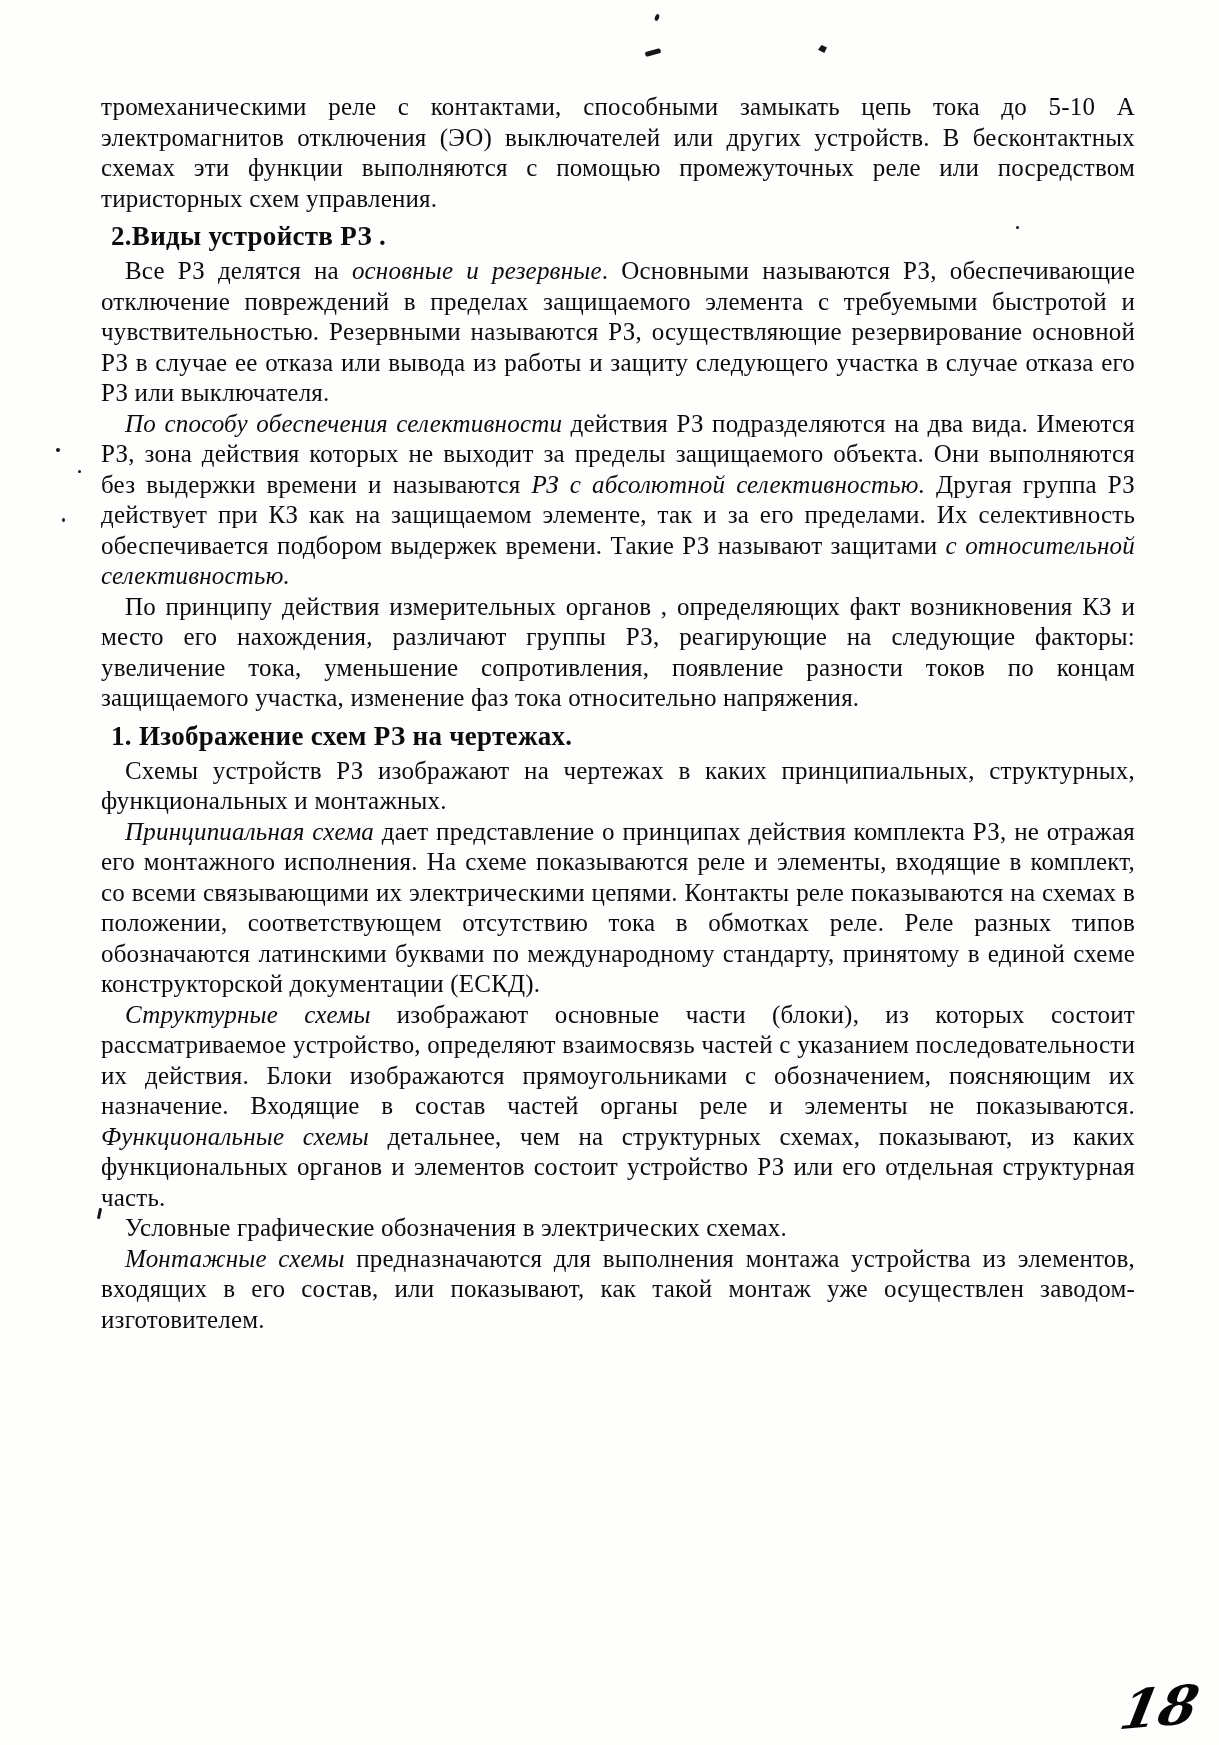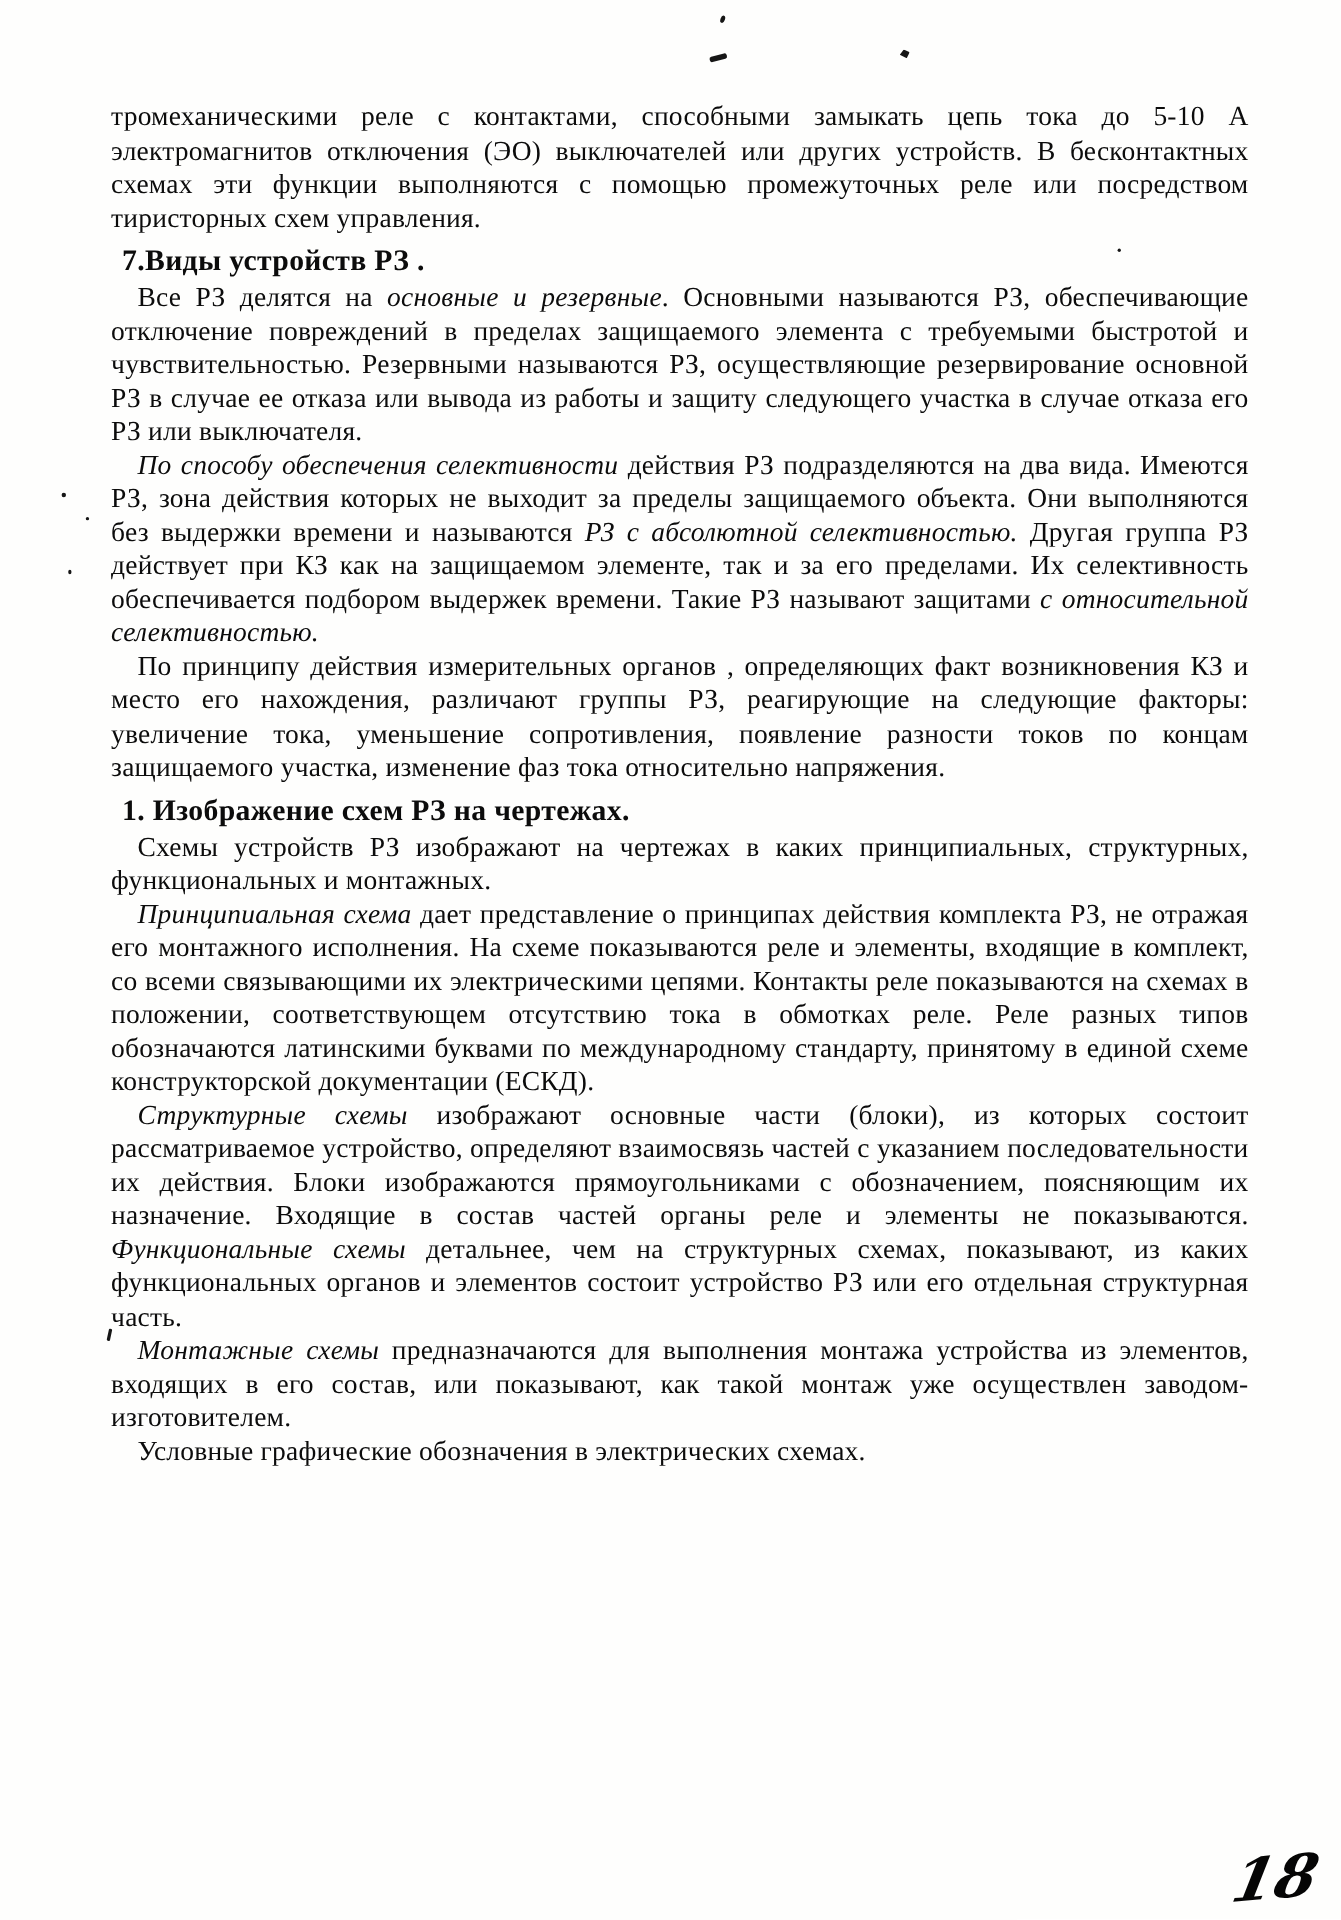--- a/index.html
+++ b/index.html
@@ -76,40 +76,40 @@
 </style>
 </head>
 <body>
 
 <div class="page">
 
   <div class="text-block">
 
     <p class="noindent"><span>тромеханическими реле с контактами, способными замыкать цепь тока до 5-10 А электромагнитов отключения (ЭО) выключателей или других устройств. В бесконтактных схемах эти функции выполняются с помощью промежуточных реле или посредством тиристорных схем управления.</span></p>
 
-    <h2><span>7.Виды устройств РЗ .</span></h2>
+    <h2><span>2.Виды устройств РЗ .</span></h2>
 
     <p><span>Все РЗ делятся на </span><span class="i">основные и резервные</span><span>. Основными называются РЗ, обеспечивающие отключение повреждений в пределах защищаемого элемента с требуемыми быстротой и чувствительностью. Резервными называются РЗ, осуществляющие резервирование основной РЗ в случае ее отказа или вывода из работы и защиту следующего участка в случае отказа его РЗ или выключателя.</span></p>
 
     <p><span class="i">По способу обеспечения селективности</span><span> действия РЗ подразделяются на два вида. Имеются РЗ, зона действия которых не выходит за пределы защищаемого объекта. Они выполняются без выдержки времени и называются </span><span class="i">РЗ с абсолютной селективностью.</span><span> Другая группа РЗ действует при КЗ как на защищаемом элементе, так и за его пределами. Их селективность обеспечивается подбором выдержек времени. Такие РЗ называют защитами </span><span class="i">с относительной селективностью.</span></p>
 
     <p><span>По принципу действия измерительных органов , определяющих факт возникновения КЗ и место его нахождения, различают группы РЗ, реагирующие на следующие факторы: увеличение тока, уменьшение сопротивления, появление разности токов по концам защищаемого участка, изменение фаз тока относительно напряжения.</span></p>
 
     <h2><span>1. Изображение схем РЗ на чертежах.</span></h2>
 
     <p><span>Схемы устройств РЗ изображают на чертежах в каких принципиальных, структурных, функциональных и монтажных.</span></p>
 
     <p><span class="i">Принципиальная схема</span><span> дает представление о принципах действия комплекта РЗ, не отражая его монтажного исполнения. На схеме показываются реле и элементы, входящие в комплект, со всеми связывающими их электрическими цепями. Контакты реле показываются на схемах в положении, соответствующем отсутствию тока в обмотках реле. Реле разных типов обозначаются латинскими буквами по международному стандарту, принятому в единой схеме конструкторской    документации (ЕСКД).</span></p>
 
 
     <p><span class="i">Структурные схемы</span><span> изображают основные части (блоки), из которых состоит рассматриваемое устройство, определяют взаимосвязь частей с указанием последовательности их действия. Блоки изображаются прямоугольниками с обозначением, поясняющим их назначение. Входящие в состав частей органы реле и элементы не показываются. </span><span class="i">Функциональные схемы</span><span> детальнее, чем на структурных схемах, показывают, из каких функциональных органов и элементов состоит устройство РЗ или его отдельная структурная часть.</span></p>
 
+    <p><span>Условные графические обозначения в электрических схемах.</span></p>
+
     <p><span class="i">Монтажные схемы</span><span> предназначаются для выполнения монтажа устройства из элементов, входящих в его состав, или показывают, как такой монтаж уже осуществлен заводом-изготовителем.</span></p>
-
-    <p><span>Условные графические обозначения в электрических схемах.</span></p>
 
   </div>
 
   <div class="hw-number">18</div>
 
   <span class="speck s1"></span>
   <span class="speck s2"></span>
   <span class="speck s3"></span>
   <span class="speck s4"></span>
   <span class="speck s5"></span>

